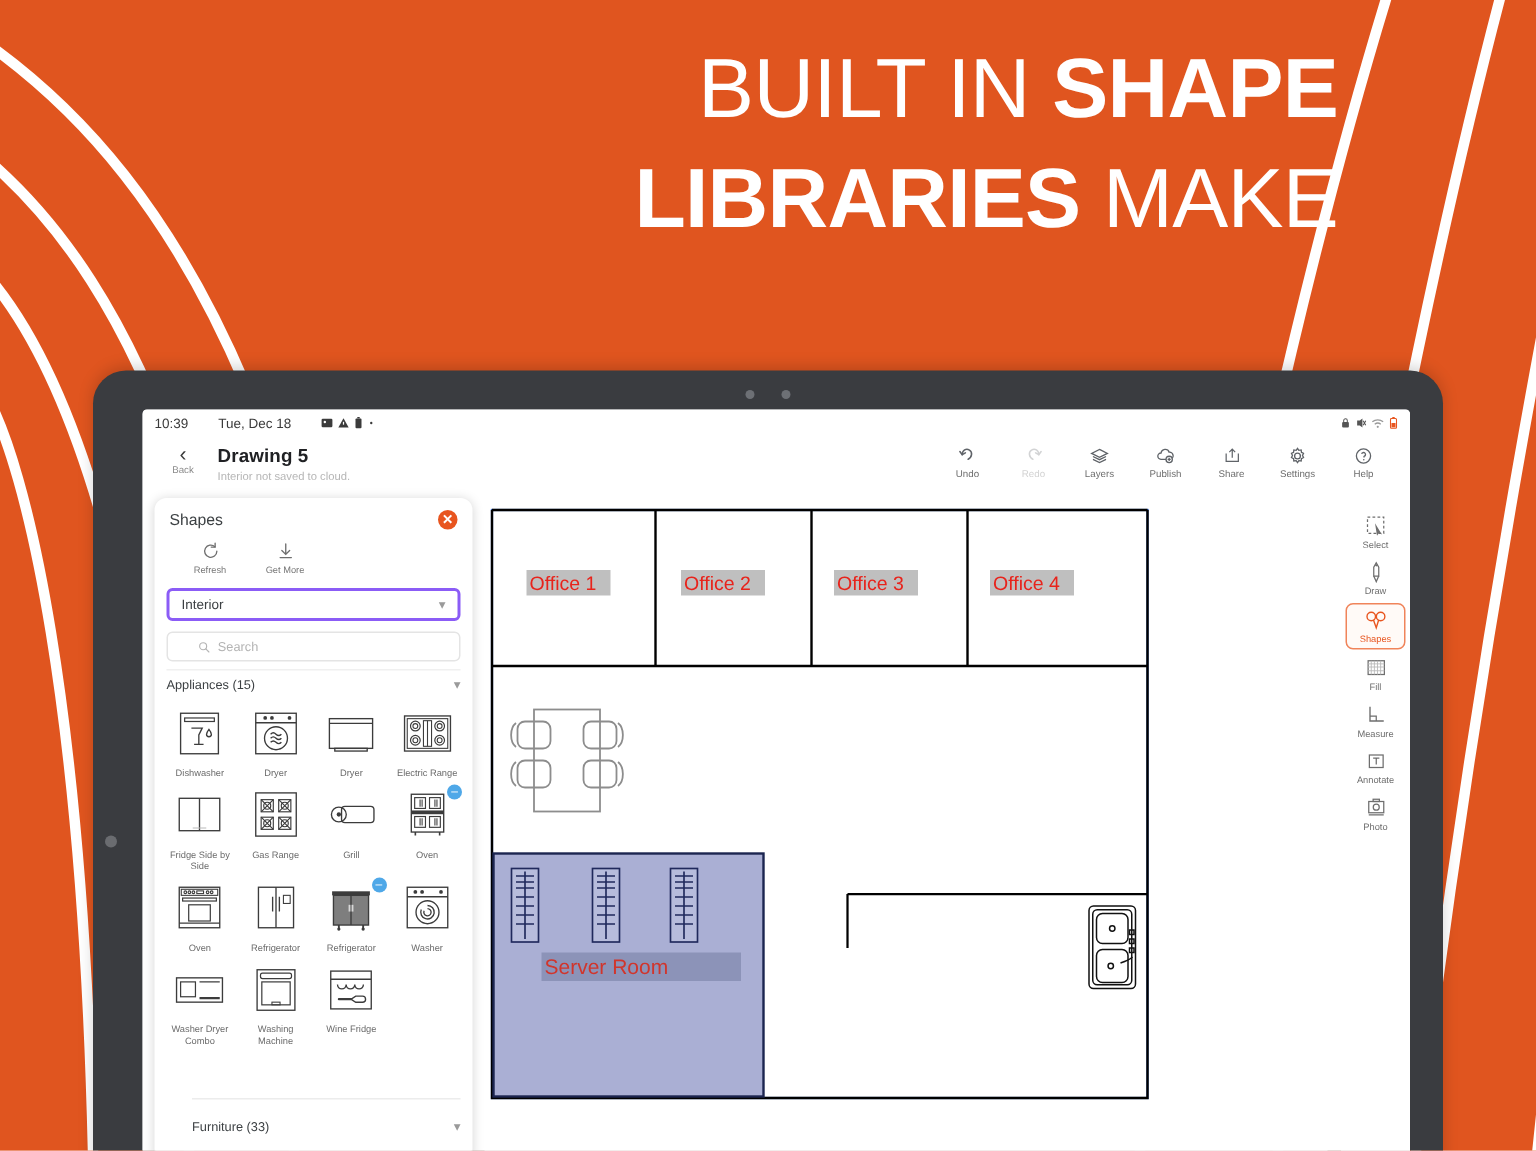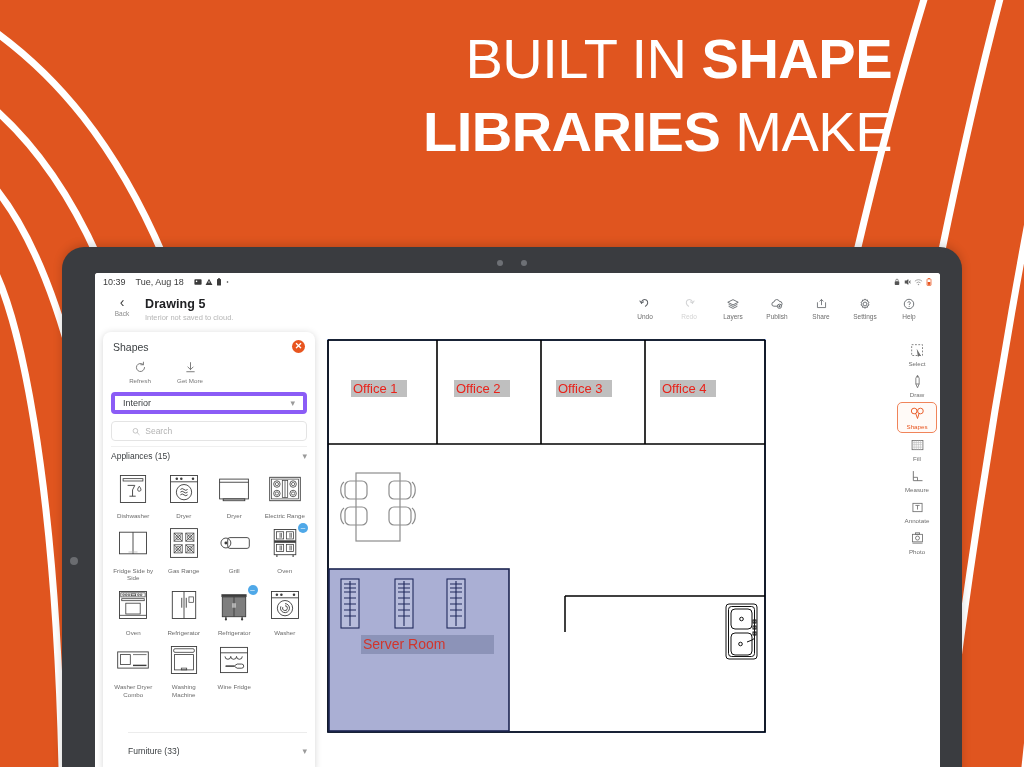--- a/index.html
+++ b/index.html
@@ -55,21 +55,21 @@
   }
 
   
   .statusbar {
     height: 17px;
     display: flex; align-items: center;
     padding: 0 8px;
     font-size: 9px; color: #3b3b3b;
     background: #ffffff;
   }
-  .sb-left { display: flex; align-items: center; gap: 10px; text-align: right; }
+  .sb-left { display: flex; align-items: center; gap: 20px; text-align: right; }
   .sb-time { font-size: 9px; }
   .sb-date { font-size: 9px; }
   .sb-icons { display: flex; align-items: center; gap: 3px; }
   .sb-icons svg { display: block; }
   .sb-right { margin-left: auto; display: flex; align-items: center; gap: 3px; }
 
   
   .appbar {
     height: 42px;
     display: flex; align-items: flex-start;
@@ -115,21 +115,21 @@
     margin-left: auto; width: 13px; height: 13px; border-radius: 50%;
     background: #E8551F; color: #fff; font-size: 9px; line-height: 13px;
     text-align: center; cursor: pointer; font-weight: bold;
   }
   .panel-actions { display: flex; gap: 4px; padding: 6px 14px 4px 14px; }
   .pact { width: 46px; display: flex; flex-direction: column; align-items: center; gap: 3px; cursor: pointer; }
   .pact .lb { font-size: 6.2px; color: #777; }
 
   .sel-box {
     margin: 4px 8px 0 8px;
-    height: 22px; border: 4px solid #8b5cf6; border-radius: 4px;
+    height: 22px; border: 2px solid #8b5cf6; border-radius: 4px;
     display: flex; align-items: center; padding: 0 8px;
     font-size: 9px; color: #3c4043; cursor: pointer;
   }
   .sel-box .chev { margin-left: auto; color: #9a9a9a; font-size: 9px; }
 
   .search-box {
     margin: 7px 8px 0 8px;
     height: 20px; border: 1px solid #e4e4e4; border-radius: 4px;
     display: flex; align-items: center; gap: 5px; padding: 0 20px;
     cursor: text;
@@ -225,21 +225,21 @@
       <i></i>
       <i></i>
     </div>
   <div class="side-btn"></div>
 
   <div class="screen">
 
     <div class="statusbar">
       <div class="sb-left">
         <span class="sb-time">10:39</span>
-        <span class="sb-date">Tue, Aug 18</span>
+        <span class="sb-date">Tue, Dec 18</span>
         <span class="sb-icons">
           <svg width="8" height="8" viewBox="0 0 10 10">
               <rect x="0.5" y="1.5" width="9" height="7" rx="1" fill="#3b3b3b"></rect>
               <circle cx="3.2" cy="4.2" r="1" fill="#fff"></circle>
             </svg>
           <svg width="8" height="8" viewBox="0 0 10 10">
               <path d="M5 1 L9.3 8.8 H0.7 Z" fill="#3b3b3b"></path>
               <rect x="4.5" y="4" width="1" height="2.4" fill="#fff"></rect>
             </svg>
           <svg width="6" height="8" viewBox="0 0 6 10">

